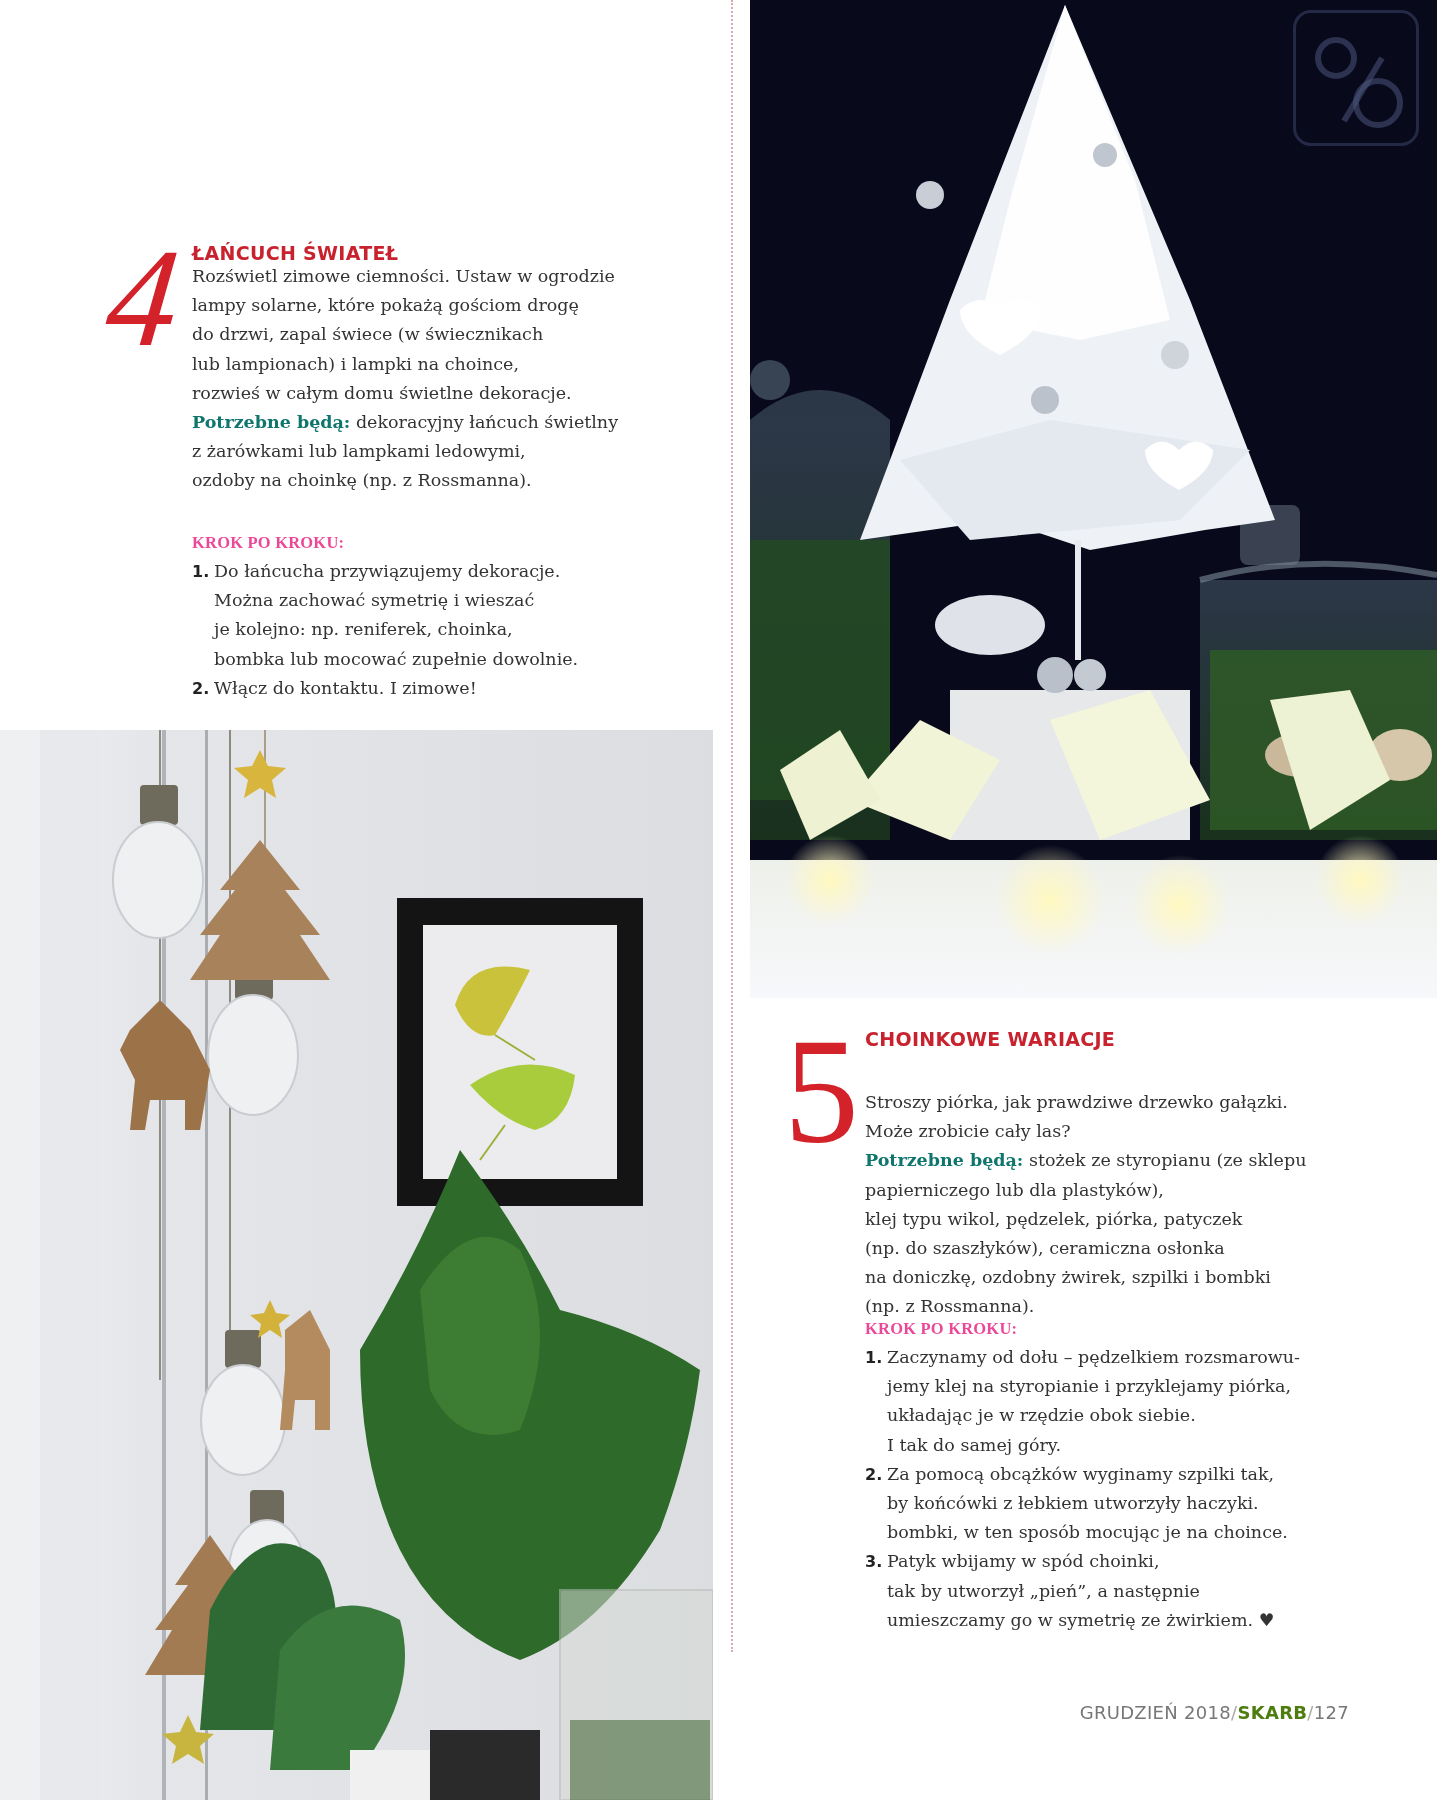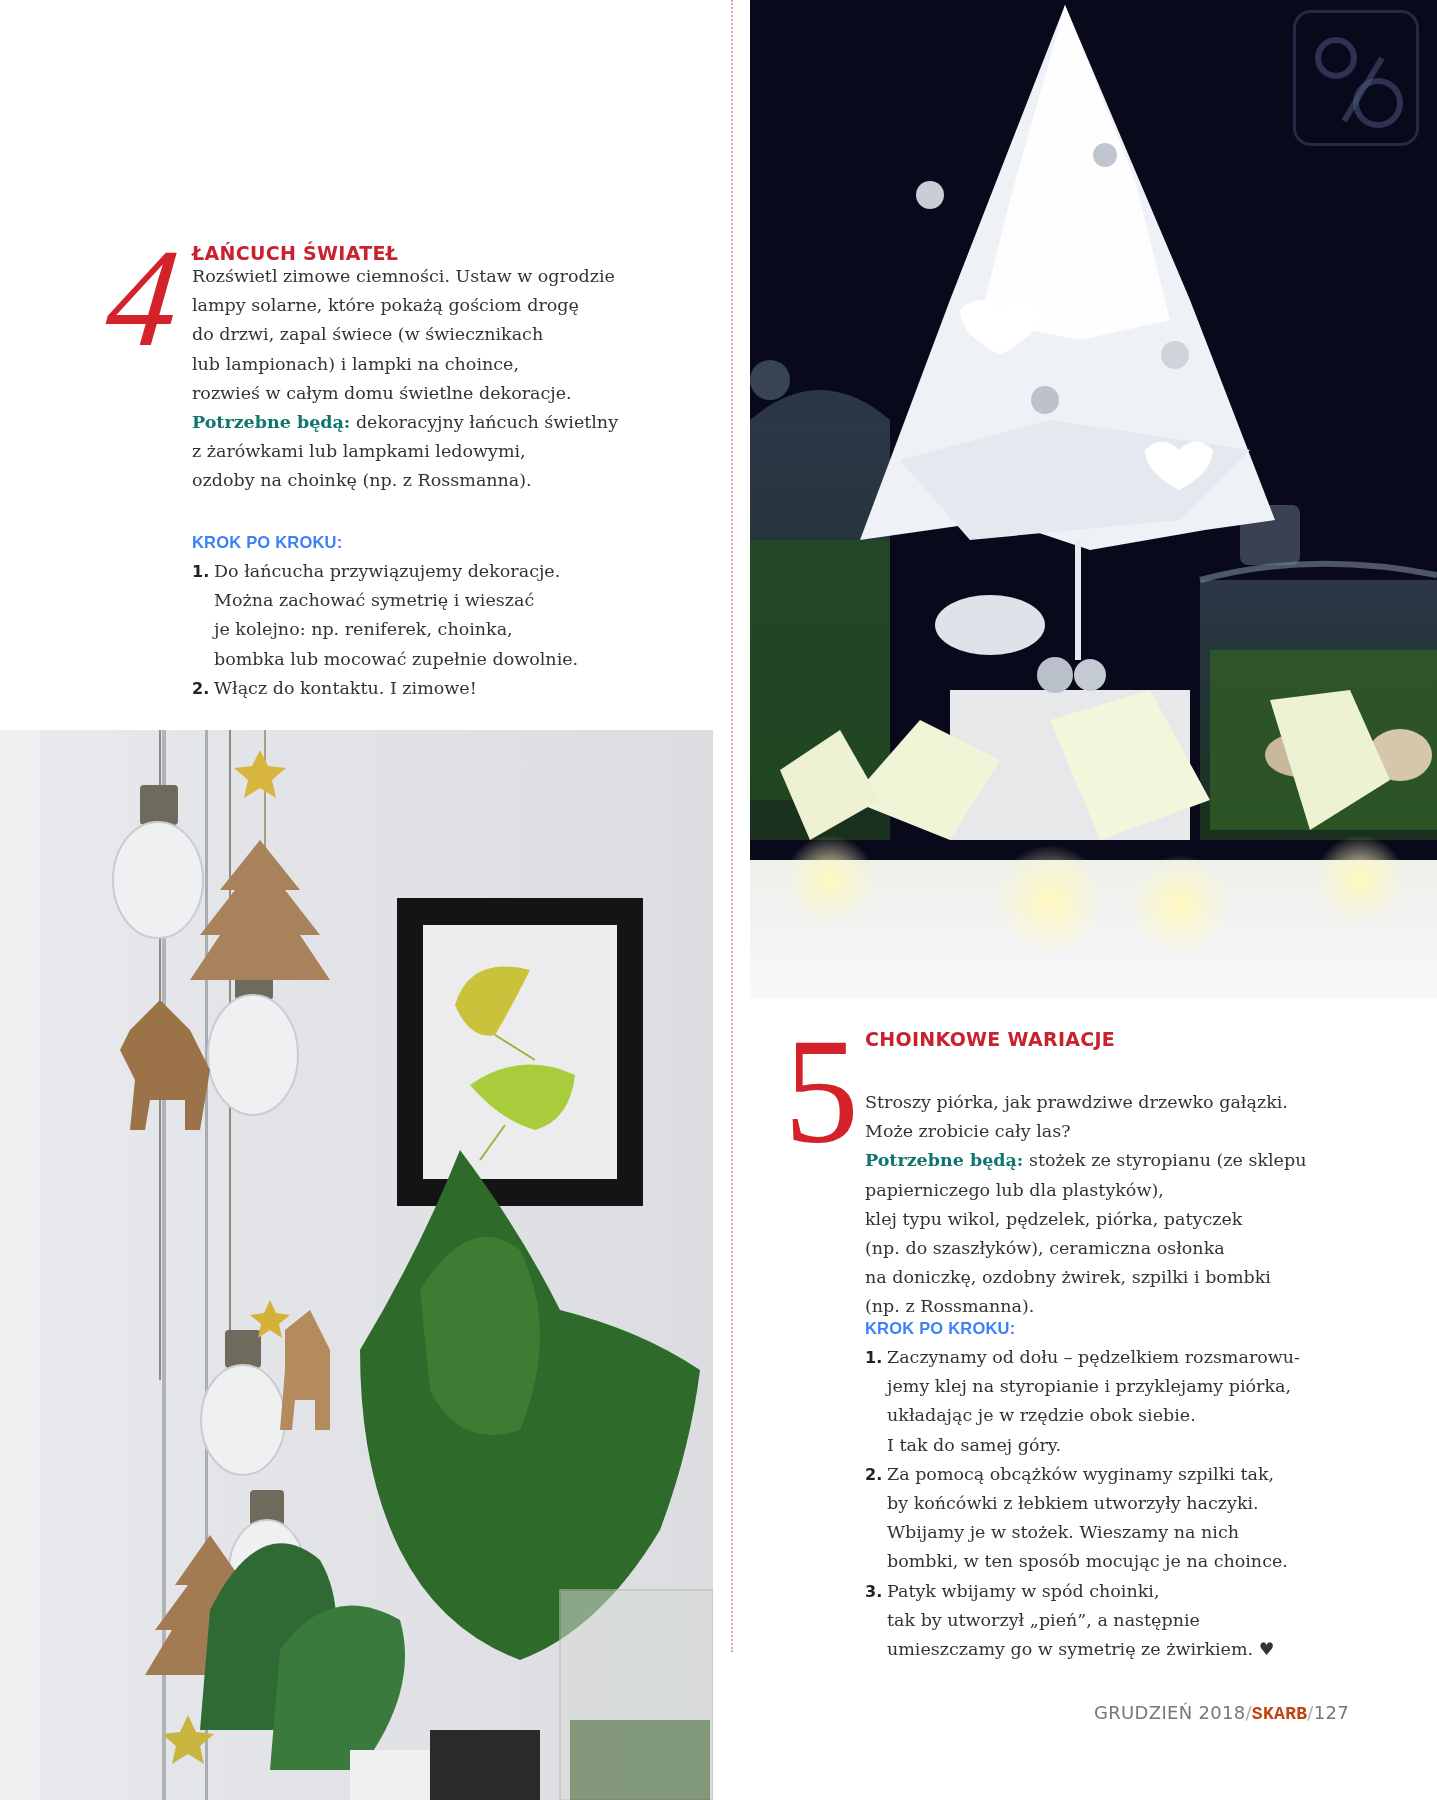--- a/index.html
+++ b/index.html
@@ -7,28 +7,28 @@
          font-family:"DejaVu Serif", serif; color:#2a2a2a; }
   .abs { position:absolute; }
   .numeral { position:absolute; font-family:"Liberation Serif", serif; color:#d3222a; line-height:1; }
   .num4 { left:108px; top:228px; font-size:140px; font-style:italic; transform:skewX(-6deg); }
   .num5 { left:784px; top:1016px; font-size:150px; }
   .heading { position:absolute; font-family:"DejaVu Sans", sans-serif; font-weight:bold; color:#c8222e;
              font-size:19px; letter-spacing:0.3px; }
   .body-text { position:absolute; font-family:"DejaVu Serif", serif; font-size:17.5px; line-height:29.2px; color:#333; }
   .body-text .line { display:block; white-space:nowrap; }
   .bold { font-weight:bold; color:#0f766e; }
-  .subhead { position:absolute; font-family:Liberation Sans, sans-serif; font-weight:bold; font-size:16.5px; color:#3b82f6; letter-spacing:0.2px; }
+  .subhead { position:absolute; font-family:Liberation Serif, serif; font-weight:bold; font-size:16.5px; color:#ec4899; letter-spacing:0.2px; }
   .steps { position:absolute; font-family:"DejaVu Serif", serif; font-size:17.5px; line-height:29.2px; color:#333; }
   .step { position:relative; padding-left:22px; }
   .step .num { position:absolute; left:0; font-family:"DejaVu Sans", sans-serif; font-weight:bold; color:#222; font-size:16px; }
   .step .line { display:block; white-space:nowrap; }
   .divider { position:absolute; left:731px; top:0; width:0; height:1652px; border-left:2px dotted #d9a9ad; }
   .footer { position:absolute; right:88px; top:1702px; font-family:"DejaVu Sans", sans-serif; font-size:18px; color:#777; letter-spacing:0.3px; }
-  .footer .brand { font-weight:bold; color:#c2410c;font-family:Liberation Mono, monospace; }
+  .footer .brand { font-weight:bold; color:#4d7c0f; }
   .footer .sep { color:#aaa; }
   
   .photo { position:absolute; overflow:hidden; }
   .photo-left { left:0; top:730px; width:713px; height:1070px; background:linear-gradient(90deg,#e9ebee 0%, #dfe1e5 15%, #d6d8dc 40%, #dcdde0 100%); }
   .photo-right { left:750px; top:0; width:687px; height:998px; background:#080a1c; }
 </style>
 </head>
 <body>
 
 <div class="numeral num4">4</div>
@@ -222,21 +222,20 @@
     <span class="num">1.</span>
     <span class="line">Zaczynamy od dołu – pędzelkiem rozsmarowu-</span>
     <span class="line">jemy klej na styropianie i przyklejamy piórka,</span>
     <span class="line">układając je w rzędzie obok siebie.</span>
     <span class="line">I tak do samej góry.</span>
   </div>
   <div class="step">
     <span class="num">2.</span>
     <span class="line">Za pomocą obcążków wyginamy szpilki tak,</span>
     <span class="line">by końcówki z łebkiem utworzyły haczyki.</span>
-    <span class="line">Wbijamy je w stożek. Wieszamy na nich</span>
     <span class="line">bombki, w ten sposób mocując je na choince.</span>
   </div>
   <div class="step">
     <span class="num">3.</span>
     <span class="line">Patyk wbijamy w spód choinki,</span>
     <span class="line">tak by utworzył „pień”, a następnie</span>
     <span class="line">umieszczamy go w symetrię ze żwirkiem. ♥</span>
   </div>
 </div>
 

